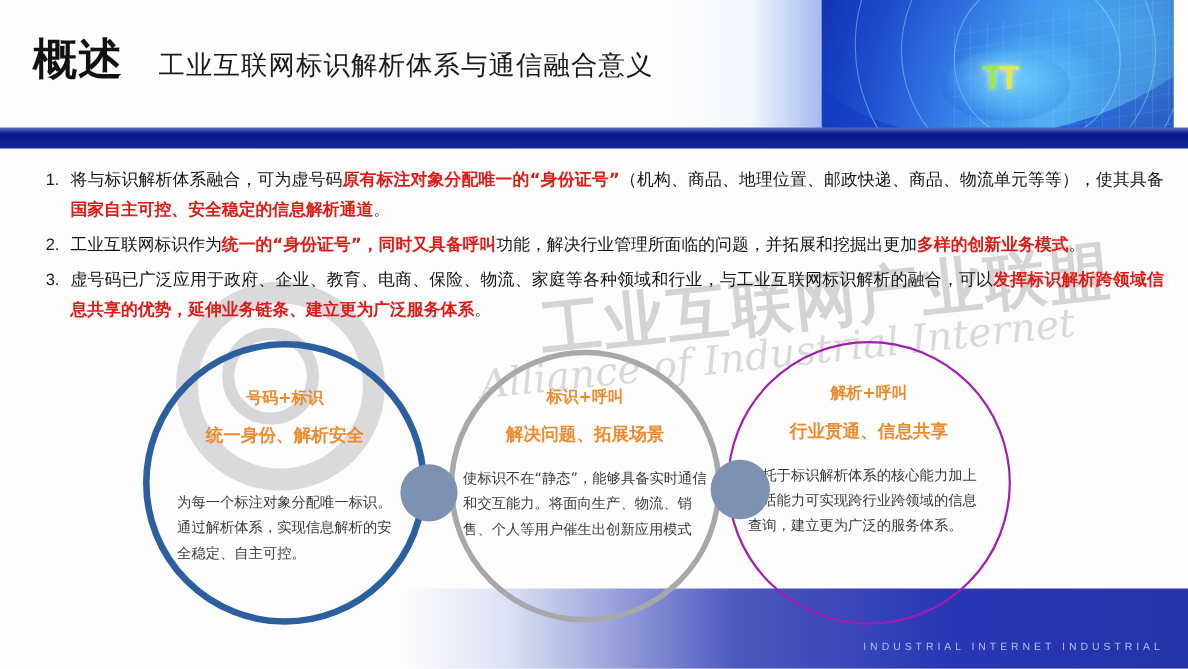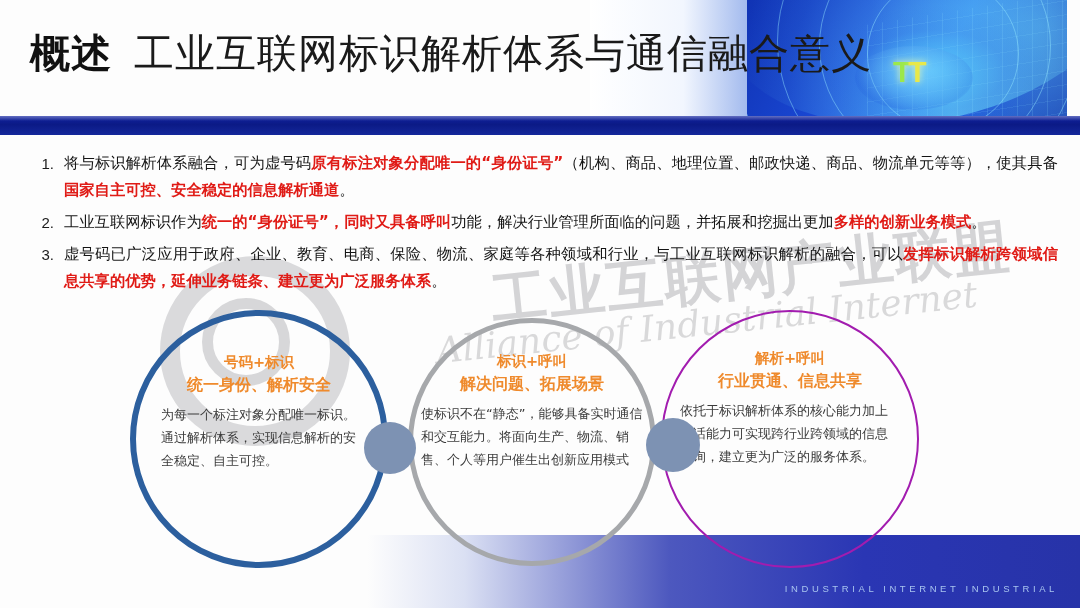--- a/index.html
+++ b/index.html
@@ -48,21 +48,21 @@
     transform:skewY(-9deg);
   }
   .hdr-fade{
     position:absolute;right:320px;top:0;width:170px;height:128px;
     background:linear-gradient(90deg, rgba(255,255,255,1) 0%, rgba(232,240,255,.55) 55%, rgba(60,110,220,.55) 100%);
   }
 
   .title-wrap{position:absolute;left:30px;top:26px;display:flex;align-items:baseline;z-index:5;}
   .title-main{font-size:40px;font-weight:bold;color:#111;letter-spacing:1px;
     font-family:Liberation Sans, sans-serif;}
-  .title-sub{font-size:40px;color:#1a1a1a;margin-left:22px;letter-spacing:1px;
+  .title-sub{font-size:24px;color:#1a1a1a;margin-left:32px;letter-spacing:1px;
     font-family:"DejaVu Sans","Liberation Sans",sans-serif;}
 
   .hdr-bar{position:absolute;left:0;top:116px;width:1080px;height:19px;
     background:linear-gradient(180deg,#1022a0 0%,#0b1a86 45%,#14279b 100%);z-index:6;}
   .hdr-bar-sheen{position:absolute;left:0;top:0;width:100%;height:5px;
     background:linear-gradient(180deg,rgba(255,255,255,.35),rgba(255,255,255,0));}
 
   
   .wm{position:absolute;left:240px;top:236px;width:640px;height:150px;z-index:1;
       pointer-events:none;user-select:none;}
@@ -88,30 +88,30 @@
   .hl{color:#e01b16;font-weight:bold;}
 
   
   .diagram{position:absolute;left:0;top:296px;width:1080px;height:312px;z-index:3;}
   .ring{position:absolute;border-radius:50%;box-sizing:border-box;background:transparent;}
   .ring.c1{left:130px;top:14px;width:258px;height:258px;border:6px solid #2c5f9e;}
   .ring.c2{left:408px;top:22px;width:248px;height:248px;border:5px solid #a6a8ab;}
   .ring.c3{left:661px;top:14px;width:258px;height:258px;border:2px solid #a21caf;}
 
   .ring-inner{position:absolute;left:0;top:0;width:100%;height:100%;
-    display:flex;flex-direction:column;align-items:center;padding-top:36px;box-sizing:border-box;}
+    display:flex;flex-direction:column;align-items:center;padding-top:36px;box-sizing:border-box;gap:11px;}
   .ring.c2 .ring-inner{padding-top:28px;}
 
   .ring-h1{font-size:14.5px;color:#ef8a2c;font-weight:bold;line-height:21px;
     font-family:"DejaVu Sans","Liberation Sans",sans-serif;}
   .ring-h2{font-size:16px;color:#ef8a2c;font-weight:bold;line-height:24px;margin-bottom:6px;
     font-family:"DejaVu Sans","Liberation Sans",sans-serif;}
   .ring-body{font-size:13px;color:#3b3b3b;line-height:23px;text-align:left;
     font-family:"DejaVu Sans","Liberation Sans",sans-serif;}
-  .ring.c1 .ring-body{width:196px;}
+  .ring.c1 .ring-body{width:196px;margin-top:21px;}
   .ring.c2 .ring-body{width:222px;}
   .ring.c3 .ring-body{width:220px;}
 
   .node{position:absolute;border-radius:50%;background:#7d92b3;z-index:4;}
   .node.n1{left:364px;top:126px;width:52px;height:52px;}
   .node.n2{left:646px;top:122px;width:54px;height:54px;}
 
   
   .footer-band{position:absolute;left:0;bottom:0;width:1080px;height:73px;z-index:2;
     background:linear-gradient(90deg, rgba(255,255,255,0) 0%, rgba(255,255,255,0) 34%,

